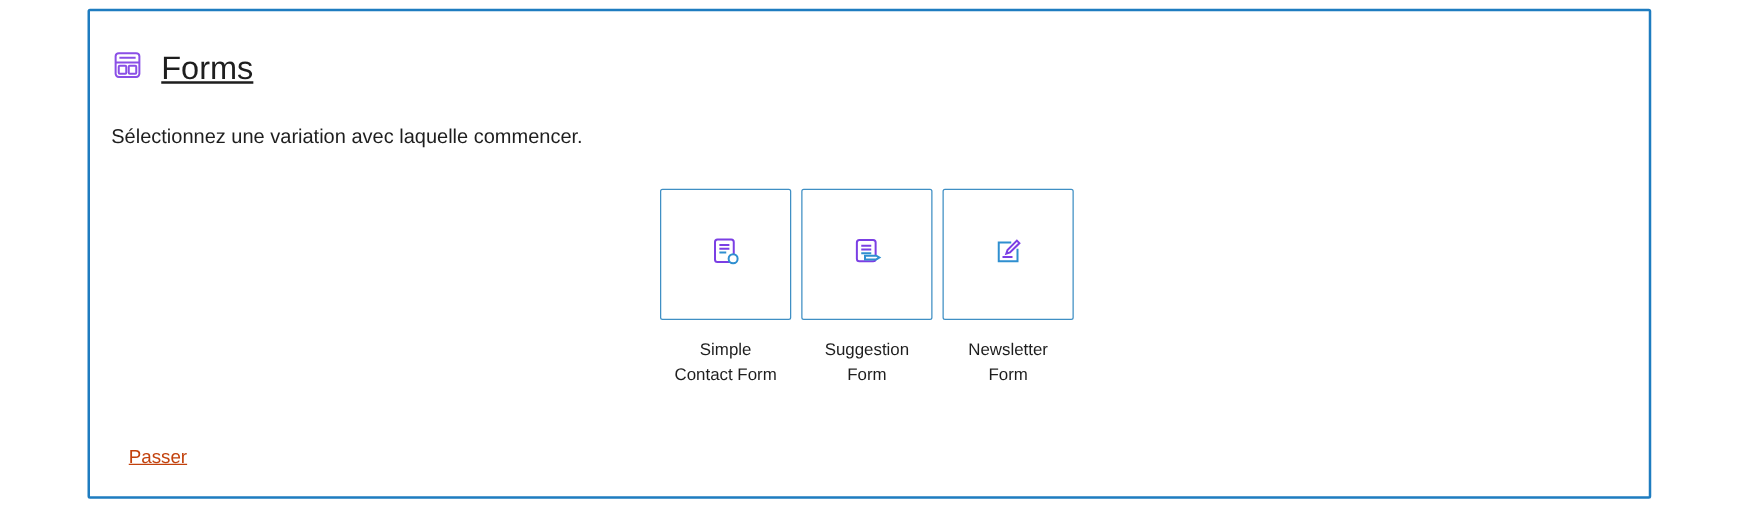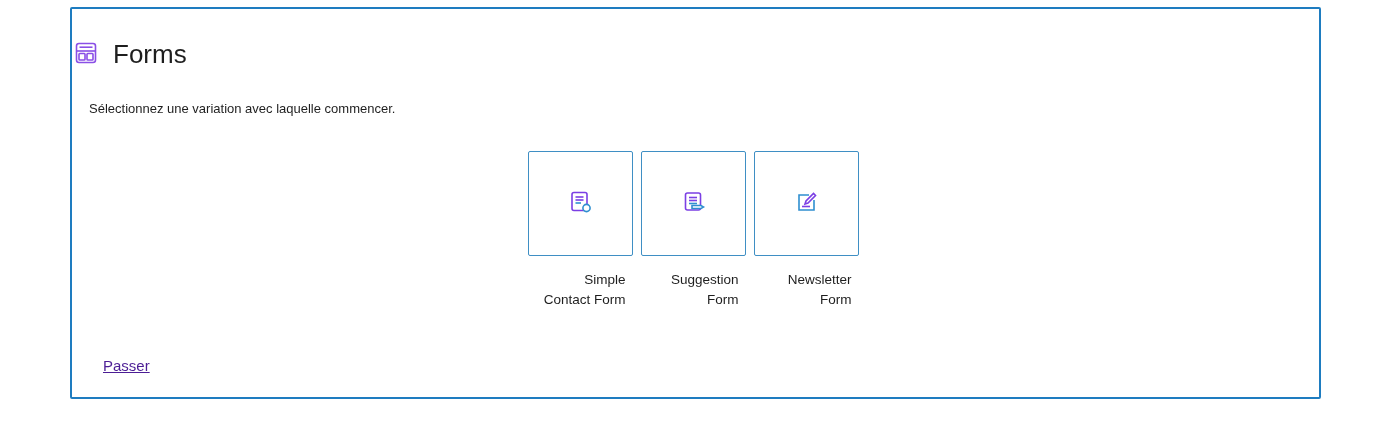--- a/index.html
+++ b/index.html
@@ -1,33 +1,33 @@
 <!DOCTYPE html>
 <html><head>
 <meta charset="utf-8">
 <style>
   html, body { margin: 0; padding: 0; background: #ffffff; }
   body { width: 1400px; height: 422px; position: relative; font-family: "Liberation Sans", sans-serif; color: #1e1e1e; }
   .placeholder {
     position: absolute; left: 70px; top: 7px; width: 1247px; height: 388px;
     border: 2px solid #1e7cc0; border-radius: 2px; box-sizing: content-box;
   }
-  .header { position: absolute; left: 2px; top: 30px; display: flex; align-items: center; }
+  .header { position: absolute; left: 18px; top: 30px; display: flex; align-items: center; text-decoration: underline; }
   .header svg { width: 24px; height: 24px; }
   .title { margin-left: 15px; font-size: 26px; font-weight: 400; color: #1e1e1e; }
-  .instructions { position: absolute; left: 17px; top: 92px; font-size: 13px; color: #1e1e1e; }
+  .instructions { position: absolute; left: 17px; top: 92px; font-size: 16px; color: #1e1e1e; }
   .variations { position: absolute; left: 455px; top: 142px; display: flex; gap: 6px; }
   .variation { width: 107px; display: flex; flex-direction: column; align-items: center; }
   .tile {
     width: 103px; height: 103px; border: 1px solid #3f8fc4; border-radius: 2px;
     display: flex; align-items: center; justify-content: center; background: #fff; cursor: pointer;
   }
   .tile svg { width: 24px; height: 24px; }
-  .label { margin-top: 14px; font-size: 13.5px; line-height: 20px; text-align: right; color: #1e1e1e; width: 90px; }
-  .skip { position: absolute; left: 31px; top: 348px; font-size: 15px; color: #4c1d95; text-decoration: underline; cursor: pointer; }
+  .label { margin-top: 14px; font-size: 13.5px; line-height: 20px; text-align: center; color: #1e1e1e; width: 90px; }
+  .skip { position: absolute; left: 31px; top: 348px; font-size: 15px; color: #c2410c; text-decoration: underline; cursor: pointer; }
 </style>
 </head>
 <body>
 
 <div class="placeholder">
   <div class="header">
     <span>
       <svg viewBox="0 0 24 24" fill="none" stroke="#8a4fe6" stroke-width="1.6">
         <rect x="2.5" y="2.5" width="19" height="19" rx="2.5"></rect>
         <line x1="2.5" y1="10" x2="21.5" y2="10"></line>

